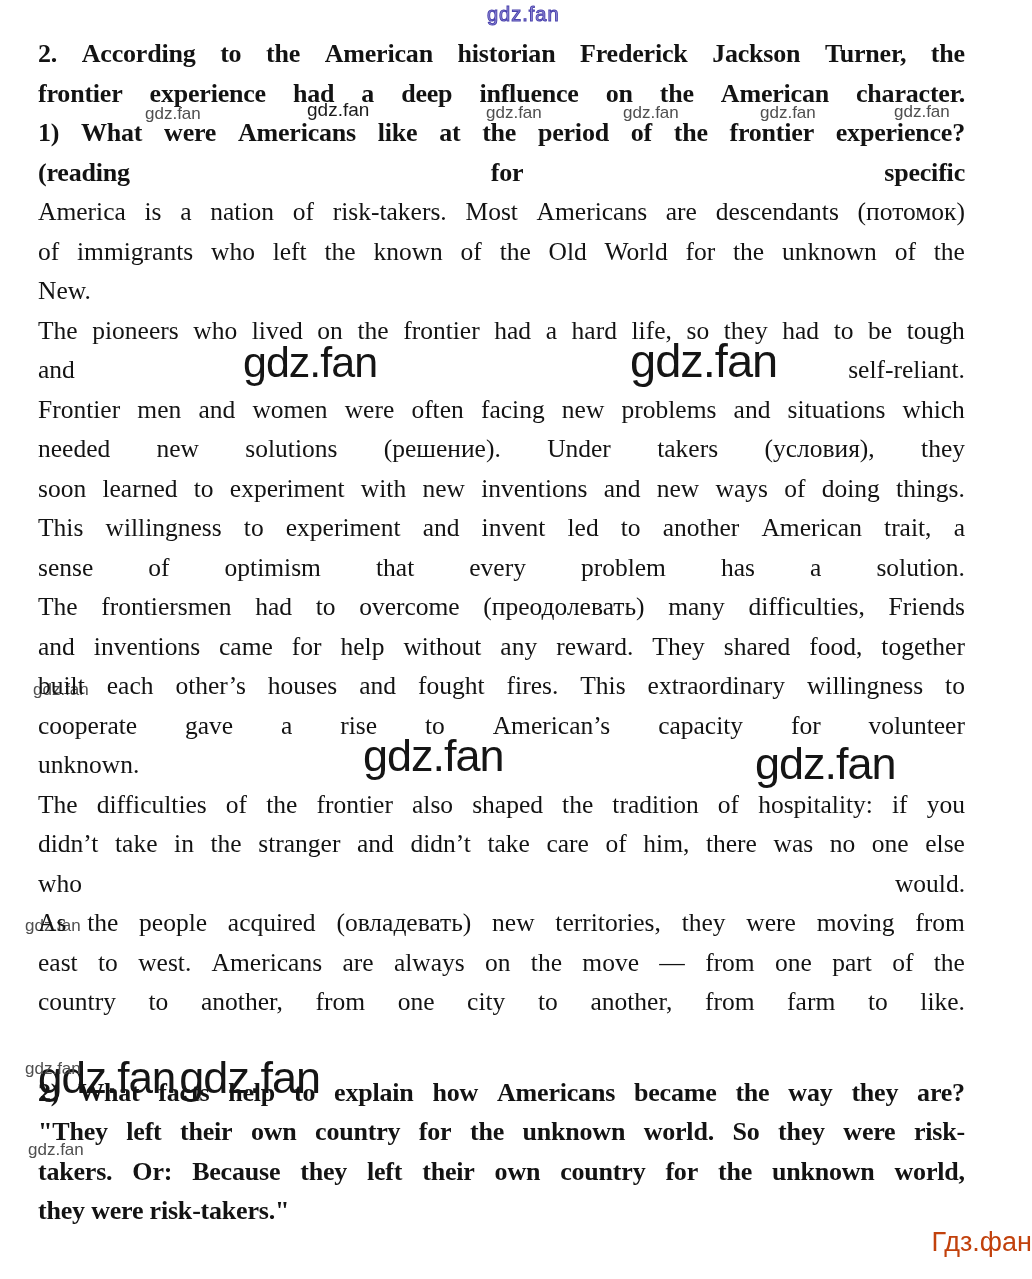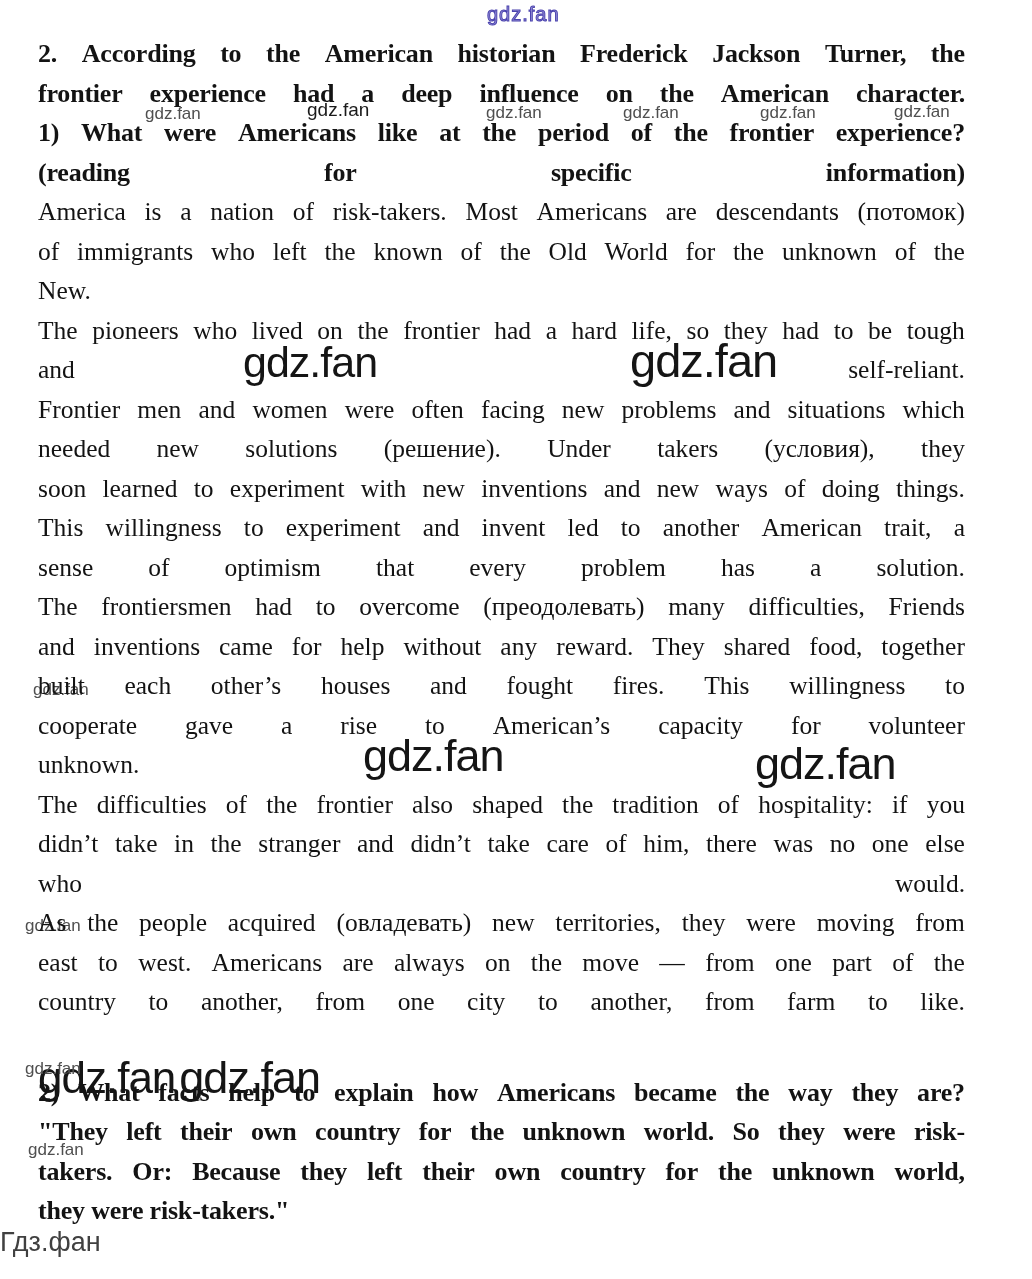--- a/index.html
+++ b/index.html
@@ -48,22 +48,22 @@
   .row1 .w1a{left:205px;top:-9px;font-size:43px;}
   .row1 .w1b{left:592px;top:-13px;font-size:47px;}
   .row2 .w2a{left:325px;top:-12px;font-size:45px;}
   .row2 .w2b{left:717px;top:-4px;font-size:45px;}
   .gaprow{position:relative;height:18px;margin-top:33px;}
   .gaprow .w3a{left:292px;top:-32px;font-size:44px;}
   .gaprow .w3b{left:767px;top:-28px;font-size:45px;}
   .gaprow .wm-small{left:-13px;top:4px;}
 
   .footer{
-    position:absolute;top:1227px;left:0;width:100%;text-align:left;
-    font-family:"Liberation Sans",sans-serif;font-size:27px;color:#404040;
+    position:absolute;top:1227px;left:0;width:100%;text-align:right;
+    font-family:"Liberation Sans",sans-serif;font-size:27px;color:#c2410c;
   }
 </style>
 </head>
 <body>
 
 <div class="page">
 
   <span class="wm-top">gdz.fan</span>
 
   <span class="wm-small wmr1">gdz.fan</span>
@@ -115,21 +115,20 @@
           <span>period</span>
           <span>of</span>
           <span>the</span>
           <span>frontier</span>
           <span>experience?</span>
         </div>
         <div class="tline jline">
           <span>(reading</span>
           <span>for</span>
           <span>specific</span>
-          <span>information)</span>
         </div>
       </div>
 
     <div>
         <div class="tline jline">
           <span>America</span>
           <span>is</span>
           <span>a</span>
           <span>nation</span>
           <span>of</span>
@@ -281,20 +280,21 @@
         </div>
         <div class="tline jline">
           <span>built</span>
           <span>each</span>
           <span>other’s</span>
           <span>houses</span>
           <span>and</span>
           <span>fought</span>
           <span>fires.</span>
           <span>This</span>
+          <span>extraordinary</span>
           <span>willingness</span>
           <span>to</span>
         </div>
         <div class="tline jline">
           <span>cooperate</span>
           <span>gave</span>
           <span>a</span>
           <span>rise</span>
           <span>to</span>
           <span>American’s</span>

